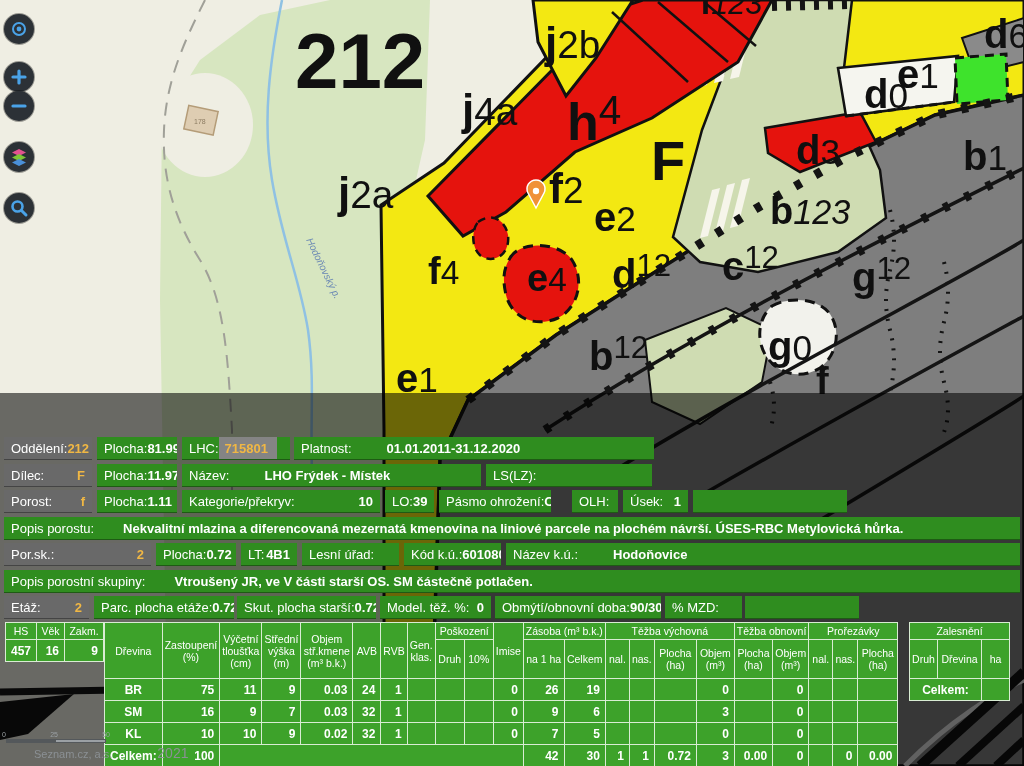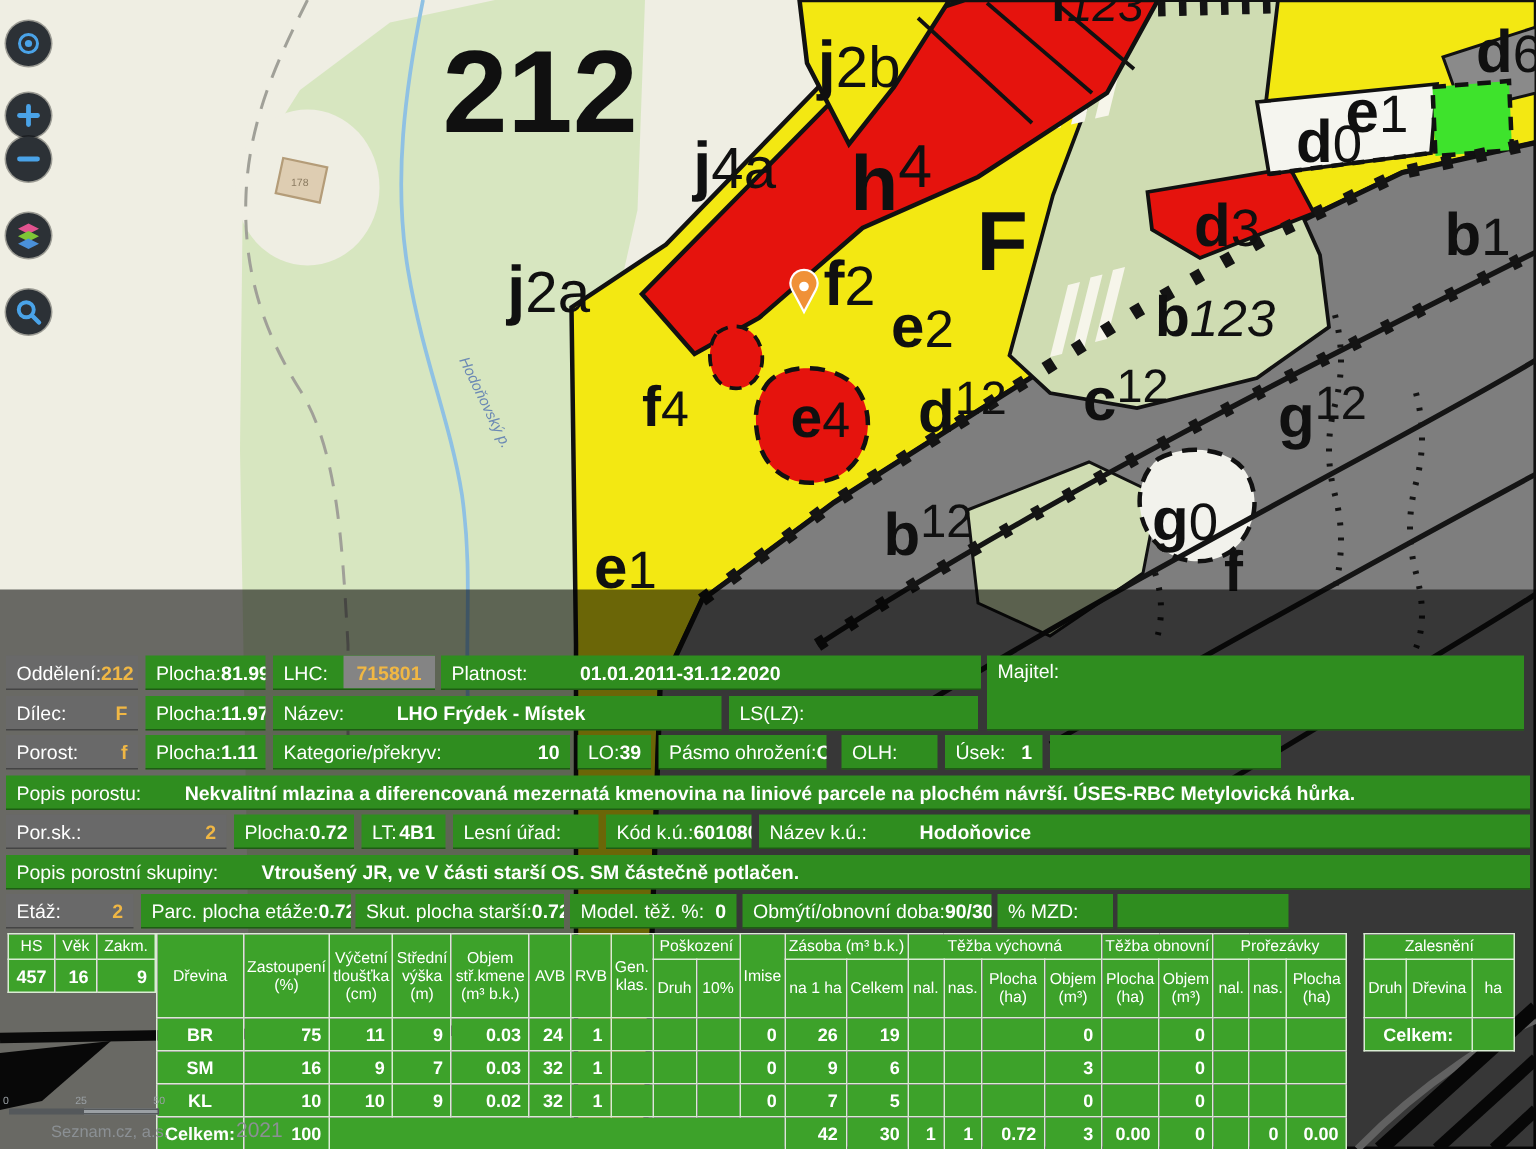--- a/index.html
+++ b/index.html
@@ -20,21 +20,21 @@
   .prow{position:absolute;left:4px;display:flex;height:23px;z-index:20;}
   .cell{background:#2f8d1f;display:flex;align-items:center;justify-content:space-between;
         padding:0 7px;color:#fff;font-size:13px;box-sizing:border-box;
         border-bottom:1px solid rgba(0,0,0,.35);white-space:nowrap;overflow:hidden;}
   .cell .lbl{font-weight:normal;}
   .cell .val{font-weight:bold;}
   .cell.after{justify-content:flex-start;gap:21px;}
   .cell.after .val{margin-left:14px;}
   .cell.key{background:#696969;}
   .cell.key .val{color:#f0b744;}
-  .cell.lhcc{padding-right:0;}
+  .cell.lhcc{padding-right:13px;}
   .valbox{background:#848484;color:#f0b744;font-weight:bold;height:100%;display:flex;
           align-items:center;justify-content:flex-end;padding:0 9px;min-width:50px;box-sizing:border-box;text-align:center;}
   #majitel{position:absolute;left:658px;top:437px;width:358px;height:50px;background:#2f8d1f;
            color:#fff;font-size:13px;padding:3px 7px;box-sizing:border-box;z-index:20;
            border-bottom:1px solid rgba(0,0,0,.35);}
   
   #attrib{position:absolute;left:2px;top:731px;z-index:25;color:#8b9094;font-size:11px;}
   #attrib .ticks{display:flex;width:108px;justify-content:space-between;font-size:7px;color:#9aa0a4;}
   #attrib .bar{display:flex;height:4px;width:100px;margin:1px 0 2px 4px;}
   #attrib .bar .b1{width:50px;background:#54585b;}
@@ -208,23 +208,20 @@
   </div>
   <div class="cell lhcc" style="width:108px;margin-left:5px">
     <span class="lbl">LHC:</span>
     <span class="valbox">715801</span>
   </div>
   <div class="cell after" style="width:360px;margin-left:4px">
     <span class="lbl">Platnost:</span>
     <span class="val">01.01.2011-31.12.2020</span>
   </div>
 </div>
-<div id="majitel">
-  <span class="lbl">Majitel:</span>
-</div>
 
 <div class="prow" style="top:464px">
   <div class="cell key" style="width:88px">
     <span class="lbl">Dílec:</span>
     <span class="val">F</span>
   </div>
   <div class="cell" style="width:80px;margin-left:5px">
     <span class="lbl">Plocha:</span>
     <span class="val">11.97</span>
   </div>
@@ -252,21 +249,21 @@
     <span class="val">10</span>
   </div>
   <div class="cell" style="width:49px;margin-left:5px">
     <span class="lbl">LO:</span>
     <span class="val">39</span>
   </div>
   <div class="cell" style="width:112px;margin-left:5px">
     <span class="lbl">Pásmo ohrožení:</span>
     <span class="val">C</span>
   </div>
-  <div class="cell" style="width:64px;margin-left:10px">
+  <div class="cell" style="width:46px;margin-left:21px">
     <span class="lbl">OLH:</span>
     <span class="val"></span>
   </div>
   <div class="cell" style="width:65px;margin-left:5px">
     <span class="lbl">Úsek:</span>
     <span class="val">1</span>
   </div>
   <div class="cell" style="width:154px;margin-left:5px"></div>
 </div>
 

